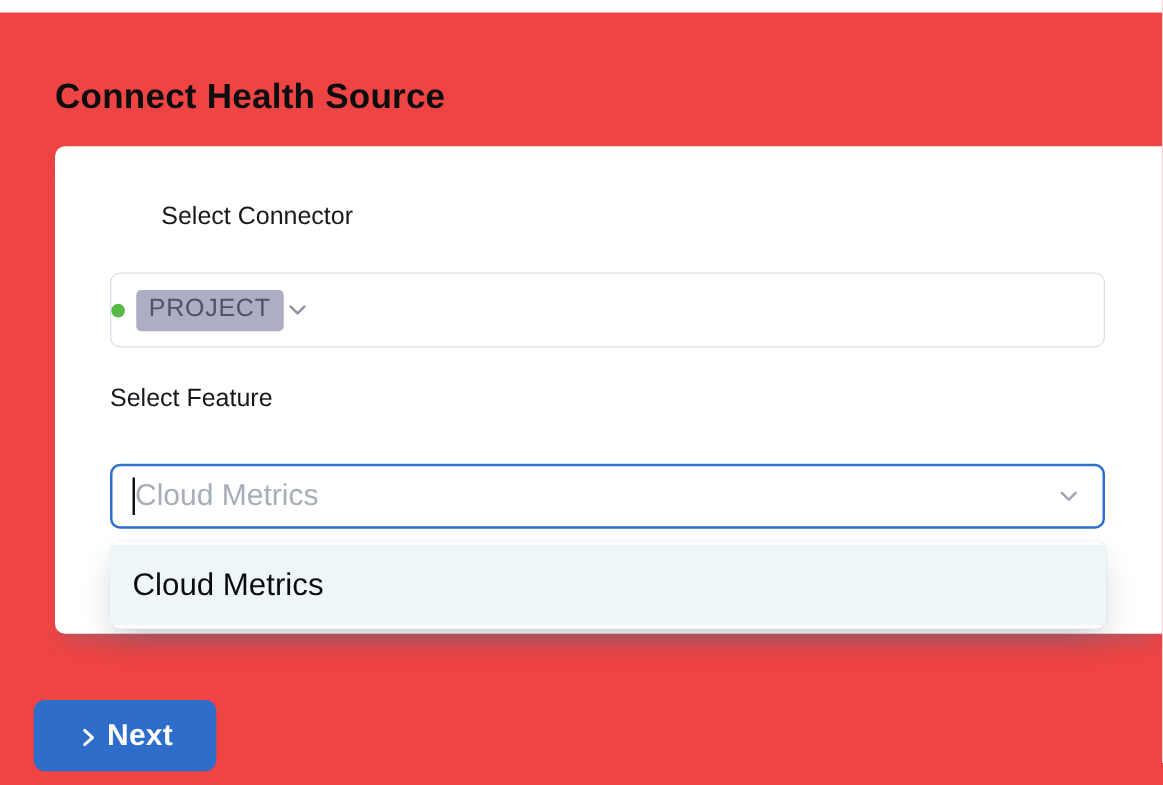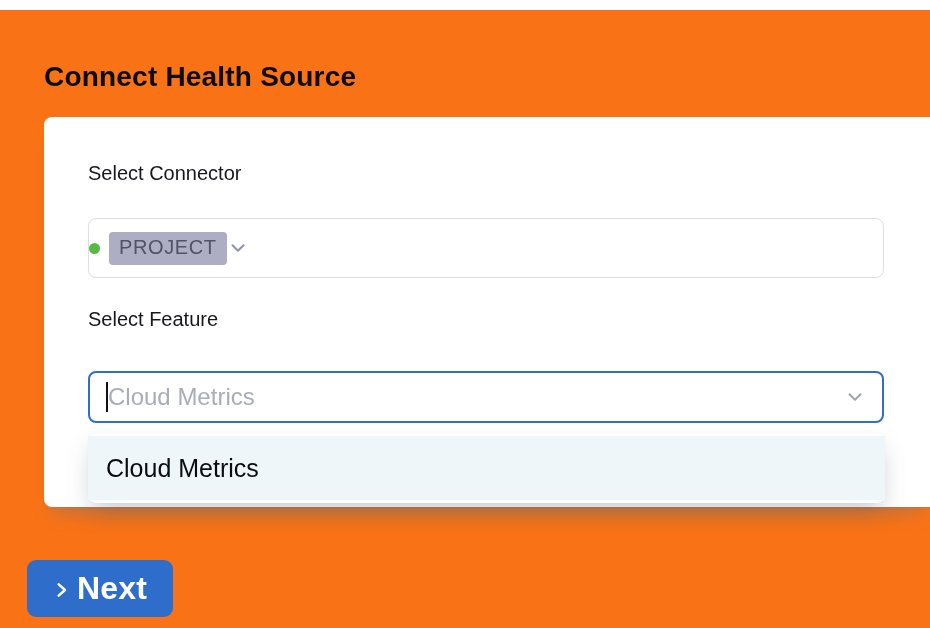--- a/index.html
+++ b/index.html
@@ -2,21 +2,21 @@
 <html><head>
 <meta charset="utf-8">
 <style>
   html, body { margin: 0; padding: 0; }
   body { font-family: "Liberation Sans", "DejaVu Sans", sans-serif; }
 
   .stage {
     position: relative;
     width: 930px;
     height: 628px;
-    background: #f97316;
+    background: #ef4444;
     overflow: hidden;
   }
 
   .top-strip {
     position: absolute;
     left: 0; top: 0;
     width: 930px; height: 10px;
     background: #ffffff;
   }
 
@@ -39,21 +39,21 @@
                 0 1px 2px rgba(100, 115, 140, 0.10);
   }
 
   .field-label {
     position: absolute;
     left: 88px;
     font-size: 20px;
     font-weight: 500;
     color: #17181d;
   }
-  .field-label.connector { top: 162px; }
+  .field-label.connector { top: 162px; margin-left: 41px; }
   .field-label.feature   { top: 308px; }
 
   
   .connector-select {
     position: absolute;
     left: 88px; top: 218px;
     width: 796px; height: 60px;
     box-sizing: border-box;
     background: #ffffff;
     border: 1px solid #dbdee9;
@@ -158,21 +158,21 @@
     border-radius: 9px;
     display: flex;
     align-items: center;
     justify-content: center;
     gap: 7px;
     cursor: pointer;
     font-family: inherit;
   }
   .next-button .label {
     color: #ffffff;
-    font-size: 32px;
+    font-size: 24px;
     font-weight: 700;
     letter-spacing: 0.2px;
   }
   .next-button .btn-icon {
     display: flex;
     align-items: center;
     margin-top: 2px;
   }
 </style>
 </head>

